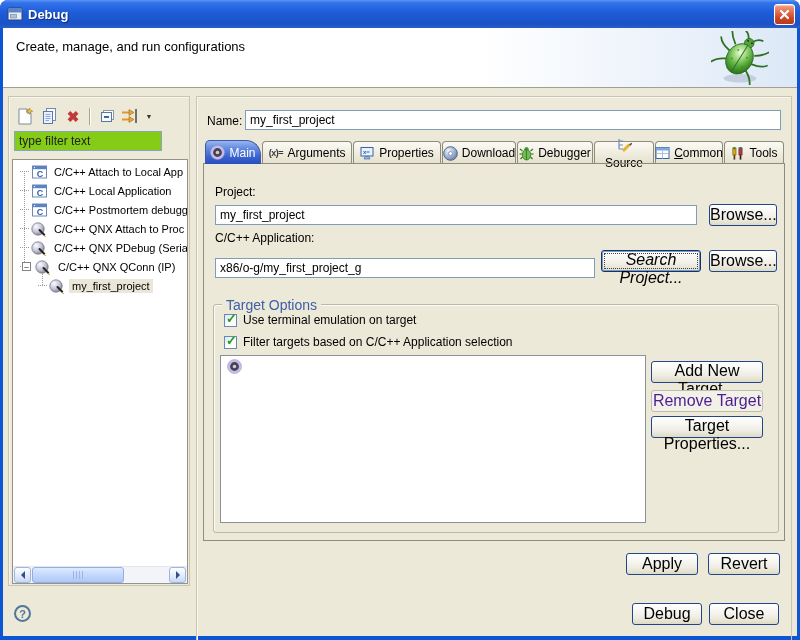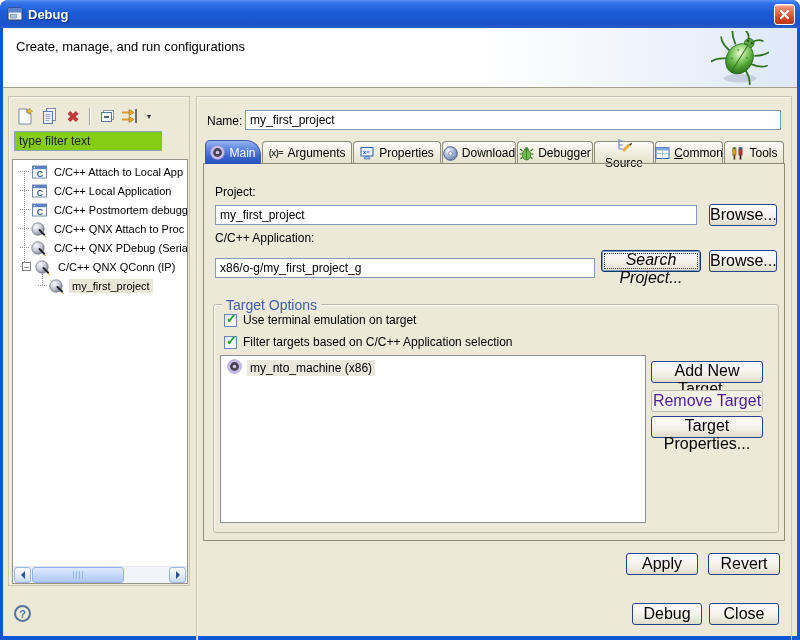--- a/index.html
+++ b/index.html
@@ -474,21 +474,20 @@
               <span>Filter targets based on C/C++ Application selection</span>
             </div>
           </div>
         <div class="target-list" id="target-list">
             <div class="target-item selected">
               <span><svg width="15" height="15" viewBox="0 0 15 15">
                   <circle cx="7.5" cy="7.5" r="7" fill="#C6BCE8" stroke="#9A8CC8" stroke-width="0.5"></circle>
                   <circle cx="7.5" cy="7.5" r="4.4" fill="#47434E"></circle>
                   <circle cx="7.5" cy="7.5" r="1.8" fill="#CFC8E0"></circle>
                 </svg></span>
-              <span class="t-label">my_nto_machine (x86)</span>
             </div>
           </div>
         <div id="side-btns">
             <button class="xpbtn side-btn" style="top: 64px;">Add New Target...</button>
             <button class="xpbtn side-btn" disabled="" style="top: 93px;">Remove Target</button>
             <button class="xpbtn side-btn" style="top: 119px;">Target Properties...</button>
           </div>
       </div>
 
       <button class="xpbtn" style="left:429px; top:456px; width:72px;">Apply</button>

